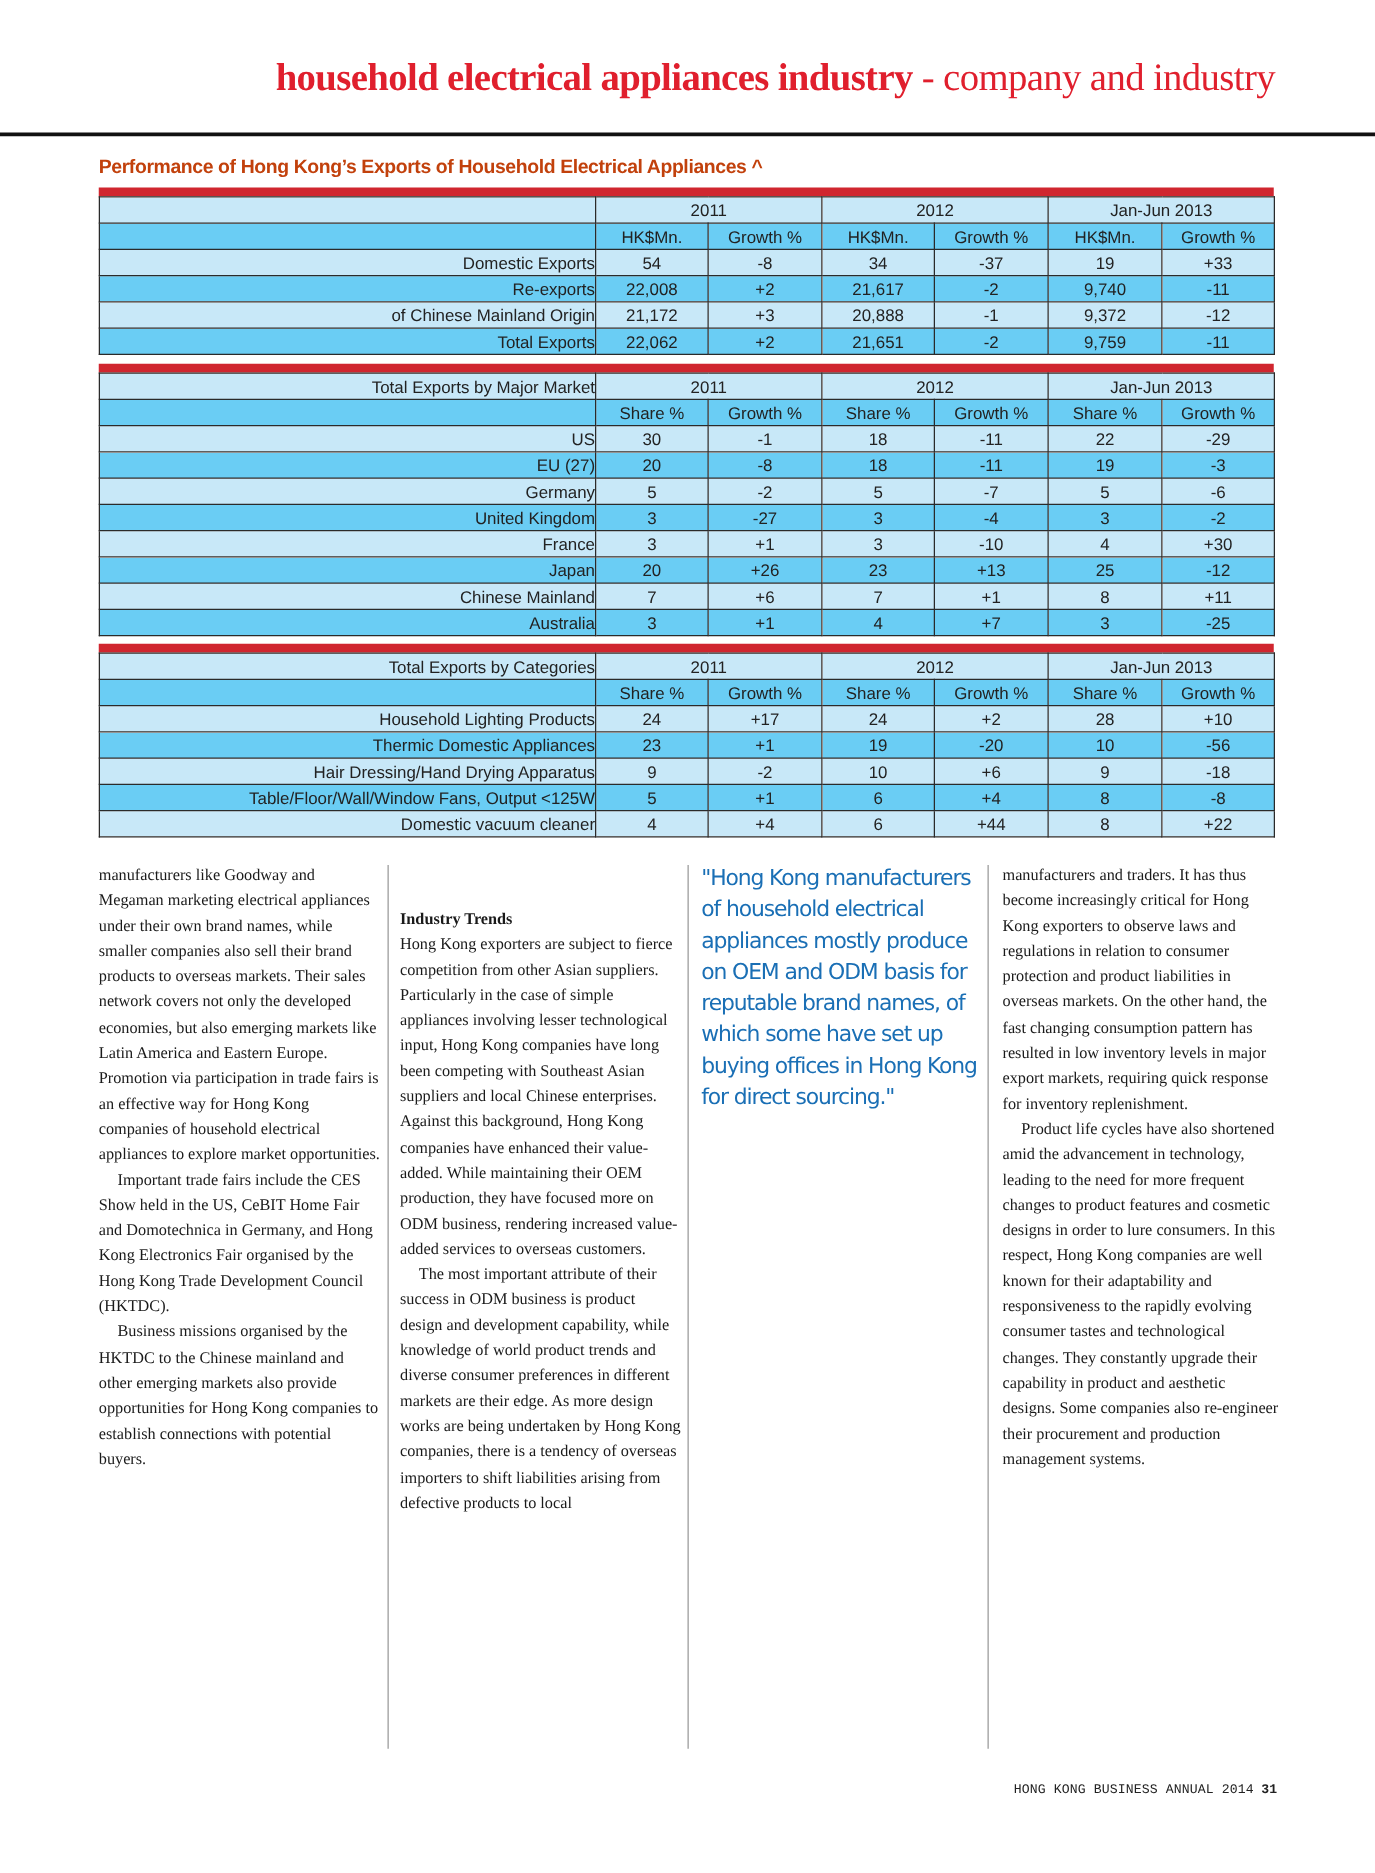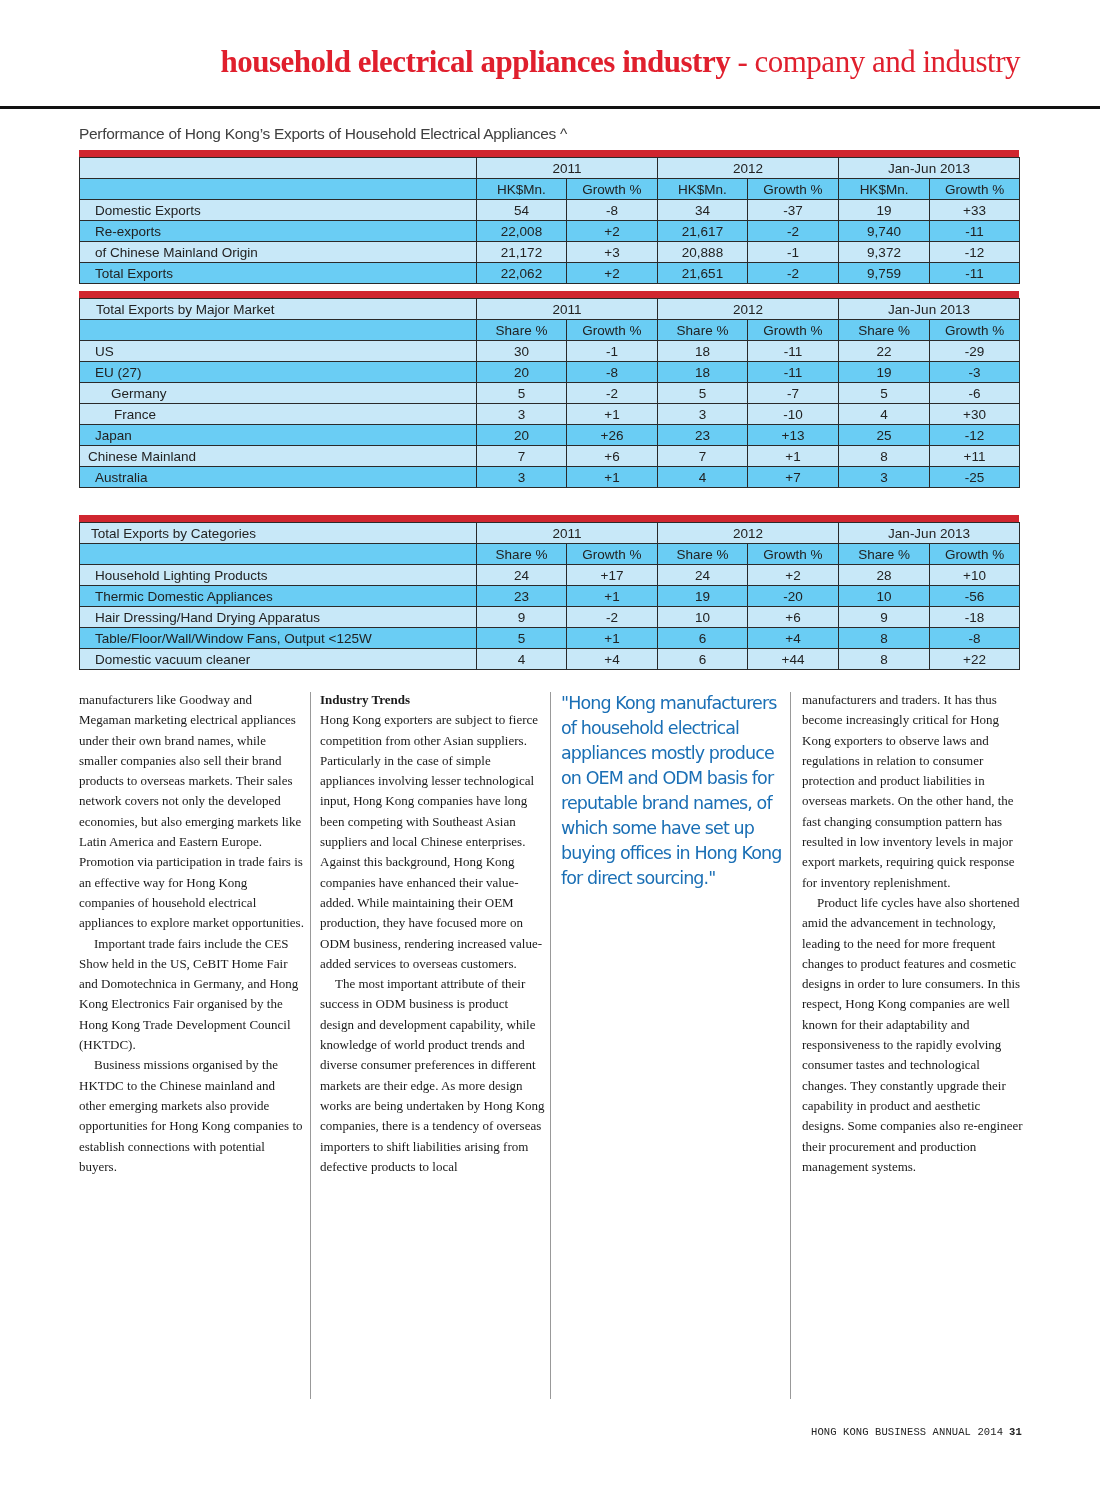--- a/index.html
+++ b/index.html
@@ -1,39 +1,39 @@
 <!DOCTYPE html>
 <html><head>
 <meta charset="utf-8">
 <style>
   html, body { margin:0; padding:0; background:#ffffff; }
   body { width:1100px; height:1498px; position:relative; overflow:hidden; font-family:"Liberation Sans", sans-serif; color:#1a1a1a; }
   .header { position:absolute; left:0; top:44px; width:1020px; text-align:right; font-family:Liberation Serif, serif; font-size:31px; color:#e01f2d; letter-spacing:-0.5px; }
   .header .bold { font-weight:bold; }
   .header-rule { position:absolute; left:0; top:106px; width:1100px; height:3px; background:#111; }
-  .table-title { position:absolute; left:79px; top:125px; font-size:15.5px; font-weight:normal; color:#404040; letter-spacing:-0.3px; }
+  .table-title { position:absolute; left:79px; top:125px; font-size:15.5px; font-weight:bold; color:#c2410c; letter-spacing:-0.3px; }
   .tbl { position:absolute; left:79px; width:940px; border-top:7px solid #d0262f; }
   table { border-collapse:collapse; width:940px; table-layout:fixed; font-family:Liberation Sans, sans-serif; font-size:13.5px; color:#222; }
   td { border:1px solid #2a2a2a; height:20px; padding:0; text-align:center; line-height:19px; white-space:nowrap; overflow:hidden; }
-  td.lbl { text-align:left; padding-left:15px; }
+  td.lbl { text-align:right; padding-left:15px; }
   td.lbl.ind1 { padding-left:31px; }
   td.lbl.ind2 { padding-left:34px; }
   tr.light td { background:#c8e8f8; }
   tr.dark td { background:#6acdf4; }
   col.c0 { width:397px; }
   col.c1 { width:90px; }
   col.c2 { width:91px; }
   col.c3 { width:90px; }
   col.c4 { width:91px; }
   col.c5 { width:91px; }
   col.c6 { width:90px; }
   .col { position:absolute; top:690px; font-family:"Liberation Serif", serif; font-size:13px; line-height:20.3px; color:#1a1a1a; }
   .col p { margin:0; }
   .col p.ind { text-indent:15px; }
-  .col .h { font-weight:bold; }
+  .col .h { font-weight:bold;margin-top:35px; }
   .vrule { position:absolute; top:692px; width:1px; background:#999; }
   .quote { position:absolute; left:561px; top:691px; width:225px; font-family:"DejaVu Sans", sans-serif; font-size:17.5px; line-height:25px; color:#1a6fb5; letter-spacing:-0.9px; }
   .footer { position:absolute; left:811px; top:1426px; font-family:Liberation Mono, monospace; font-size:10.5px; color:#222; letter-spacing:0.1px; }
   .footer .pg { font-weight:bold; margin-left:6px; }
 </style>
 </head>
 <body>
 
 <div class="header">
   <span class="bold">household electrical appliances industry</span><span> - company and industry</span>
@@ -156,20 +156,29 @@
         </tr>
         <tr class="light">
           <td class="lbl ind1">Germany</td>
           <td>5</td>
           <td>-2</td>
           <td>5</td>
           <td>-7</td>
           <td>5</td>
           <td>-6</td>
         </tr>
+        <tr class="dark">
+          <td class="lbl ind2">United Kingdom</td>
+          <td>3</td>
+          <td>-27</td>
+          <td>3</td>
+          <td>-4</td>
+          <td>3</td>
+          <td>-2</td>
+        </tr>
         <tr class="light">
           <td class="lbl ind2">France</td>
           <td>3</td>
           <td>+1</td>
           <td>3</td>
           <td>-10</td>
           <td>4</td>
           <td>+30</td>
         </tr>
         <tr class="dark">

